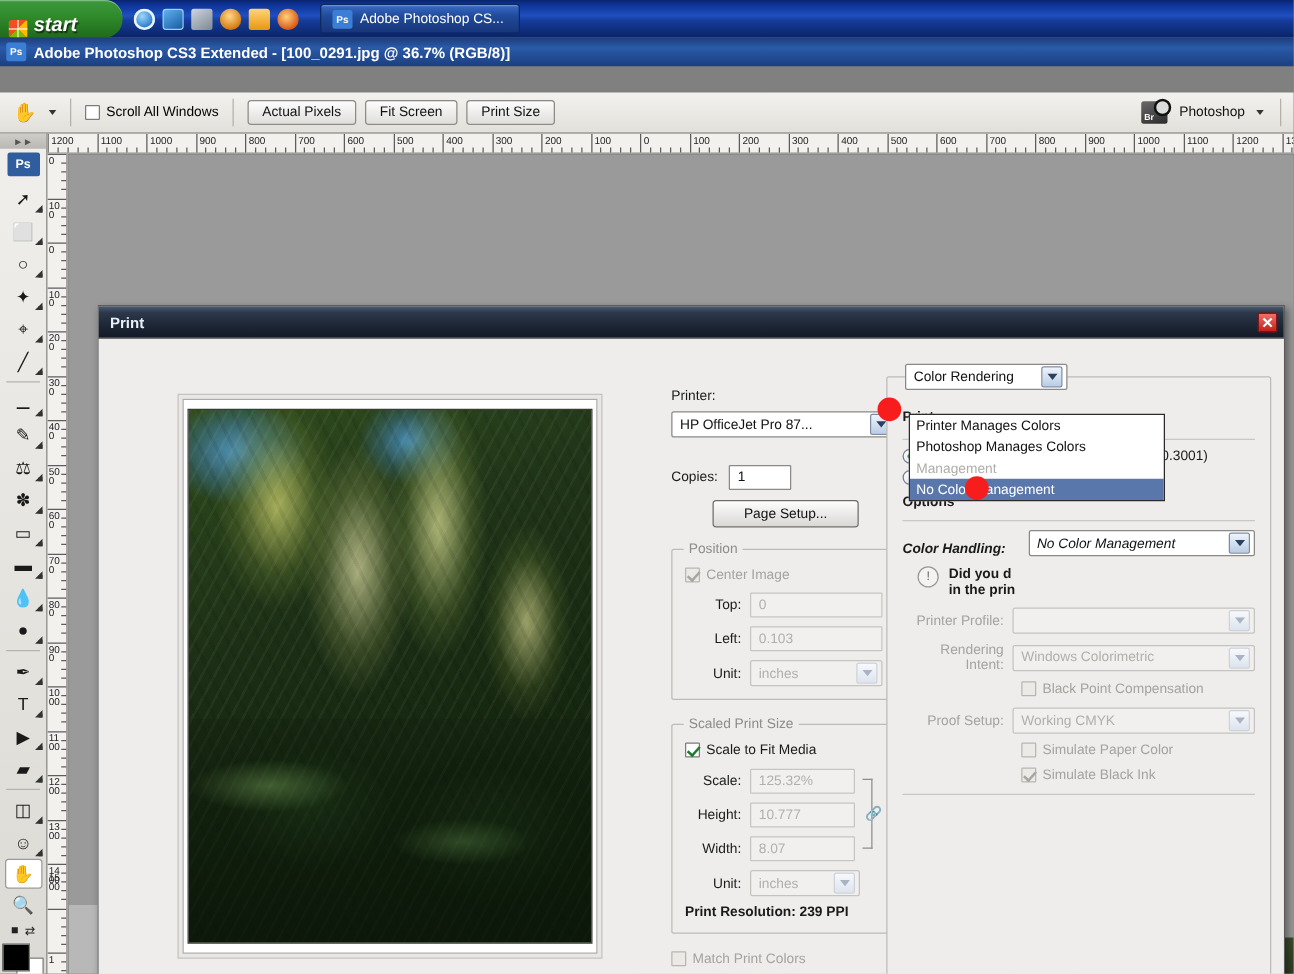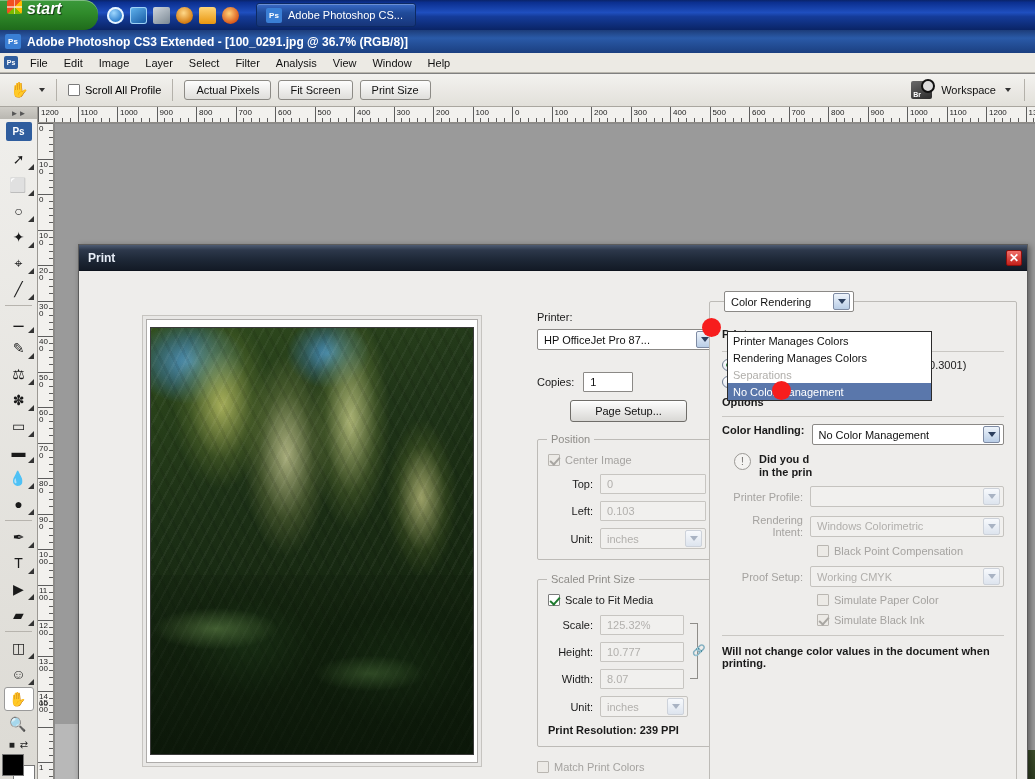--- a/index.html
+++ b/index.html
@@ -15,21 +15,21 @@
   
   .taskbar {
     position: absolute; left: 0; top: 0; width: 1035px; height: 30px;
     background: linear-gradient(to bottom, #0a246a 0%, #0b2f8f 8%, #1f4fbf 42%, #153c9a 55%, #0a2466 100%);
     display: flex; align-items: center;
   }
   .start-btn {
     width: 98px; height: 30px;
     background: linear-gradient(to bottom, #3c9a3c 0%, #2f8a2a 45%, #1f6b1b 100%);
     border-radius: 0 14px 14px 0;
-    display: flex; align-items: flex-start; gap: 5px; padding-left: 7px;
+    display: flex; align-items: flex-end; gap: 5px; padding-left: 7px;
     box-shadow: inset 0 1px 0 rgba(255,255,255,.35);
   }
   .start-flag {
     width: 15px; height: 14px;
     background:
       linear-gradient(135deg, #f14f21 0 50%, transparent 50%),
       linear-gradient(45deg, #7fba00 0 50%, transparent 50%);
     background-color: #ffb900;
     border-radius: 2px;
     position: relative;
@@ -342,49 +342,36 @@
       <span class="ps-chip">Ps</span>
       <span class="task-btn-label">Adobe Photoshop CS...</span>
     </div>
   </div>
 
   <div class="ps-title">
     <span class="ps-chip">Ps</span>
     <span class="ps-title-text">Adobe Photoshop CS3 Extended - [100_0291.jpg @ 36.7% (RGB/8)]</span>
   </div>
 
-  <div class="menubar">
-    <span class="ps-chip">Ps</span>
-    <span class="menu-item">File</span>
-    <span class="menu-item">Edit</span>
-    <span class="menu-item">Image</span>
-    <span class="menu-item">Layer</span>
-    <span class="menu-item">Select</span>
-    <span class="menu-item">Filter</span>
-    <span class="menu-item">Analysis</span>
-    <span class="menu-item">View</span>
-    <span class="menu-item">Window</span>
-    <span class="menu-item">Help</span>
-  </div>
 
   <div class="optionsbar">
     <div class="hand-tool">✋</div>
     <div class="tri-down"></div>
     <div class="ob-sep"></div>
     <label class="ob-check">
       <span class="cb"></span>
-      <span>Scroll All Profile</span>
+      <span>Scroll All Windows</span>
     </label>
     <div class="ob-sep"></div>
     <div class="ob-btn">Actual Pixels</div>
     <div class="ob-btn">Fit Screen</div>
     <div class="ob-btn">Print Size</div>
     <div class="ws-area">
       <div class="br-icon">Br</div>
-      <span class="ws-label">Workspace</span>
+      <span class="ws-label">Photoshop</span>
       <span class="tri-down"></span>
       <span class="ob-sep"></span>
     </div>
   </div>
 
   <div class="app-body">
 
     <div class="toolbox">
       <div class="tb-grip">►►</div>
       <div class="tb-ps">Ps</div>
@@ -826,21 +813,21 @@
 
             <label style="display:flex;align-items:center;gap:6px;margin-top:5px;">
               <span class="radio"></span>
               <span class="lbl">Proof</span>
               <span class="lbl dis" style="margin-left:10px;">(Profile: N/A)</span>
             </label>
 
             <div class="lbl" style="font-weight:bold;margin-top:8px;">Options</div>
             <div class="hr" style="margin-top:8px;"></div>
 
-            <div style="display:flex;align-items:flex-start;gap:7px;margin-top:7px;">
+            <div style="display:flex;align-items:flex-end;gap:18px;margin-top:7px;font-style:italic;">
               <span class="lbl" style="font-weight:bold;">Color Handling:</span>
               <span class="sel-box" style="flex:1;">
                 <span>No Color Management</span>
                 <span class="sel-arrow">
                     <span class="chev"></span>
                   </span>
               </span>
             </div>
 
             <div style="display:flex;align-items:flex-start;gap:8px;margin-top:8px;padding-left:12px;">
@@ -889,31 +876,30 @@
             <label class="ob-check" style="margin:3px 0 0 95px;">
               <span class="cb dis"></span>
               <span class="lbl dis">Simulate Paper Color</span>
             </label>
             <label class="ob-check" style="margin:8px 0 0 95px;">
               <span class="cb dis checked"></span>
               <span class="lbl dis">Simulate Black Ink</span>
             </label>
 
             <div class="hr" style="margin-top:9px;"></div>
-            <div class="lbl" style="font-weight:bold;margin-top:9px;">Will not change color values in the document when printing.</div>
           </div>
         </div>
 
       </div>
     </div>
 
     <div class="dropdown-list" style="left:727px;top:224px;">
       <div class="dd-item">Printer Manages Colors</div>
-      <div class="dd-item">Rendering Manages Colors</div>
-      <div class="dd-item dim">Separations</div>
+      <div class="dd-item">Photoshop Manages Colors</div>
+      <div class="dd-item dim">Management</div>
       <div class="dd-item hl">No Color Management</div>
     </div>
 
     <div class="redmark" style="left:702px;top:211px;"></div>
     <div class="redmark" style="left:772px;top:274px;"></div>
 
   </div>
 </div>
 
 </body></html>

